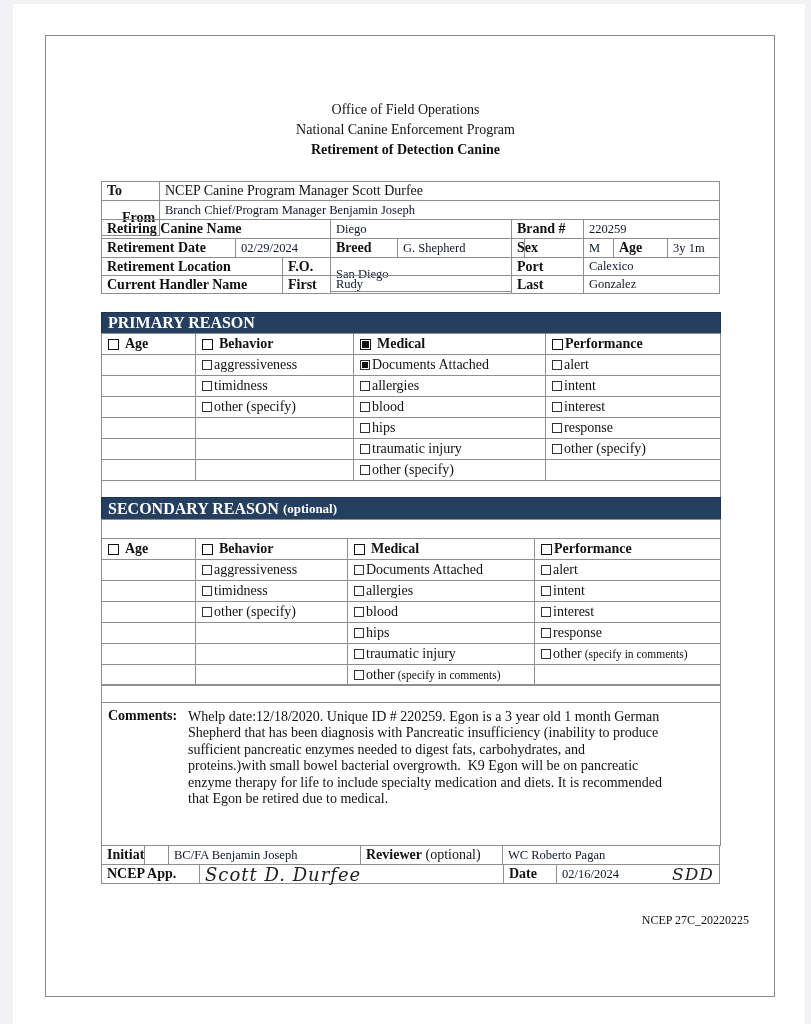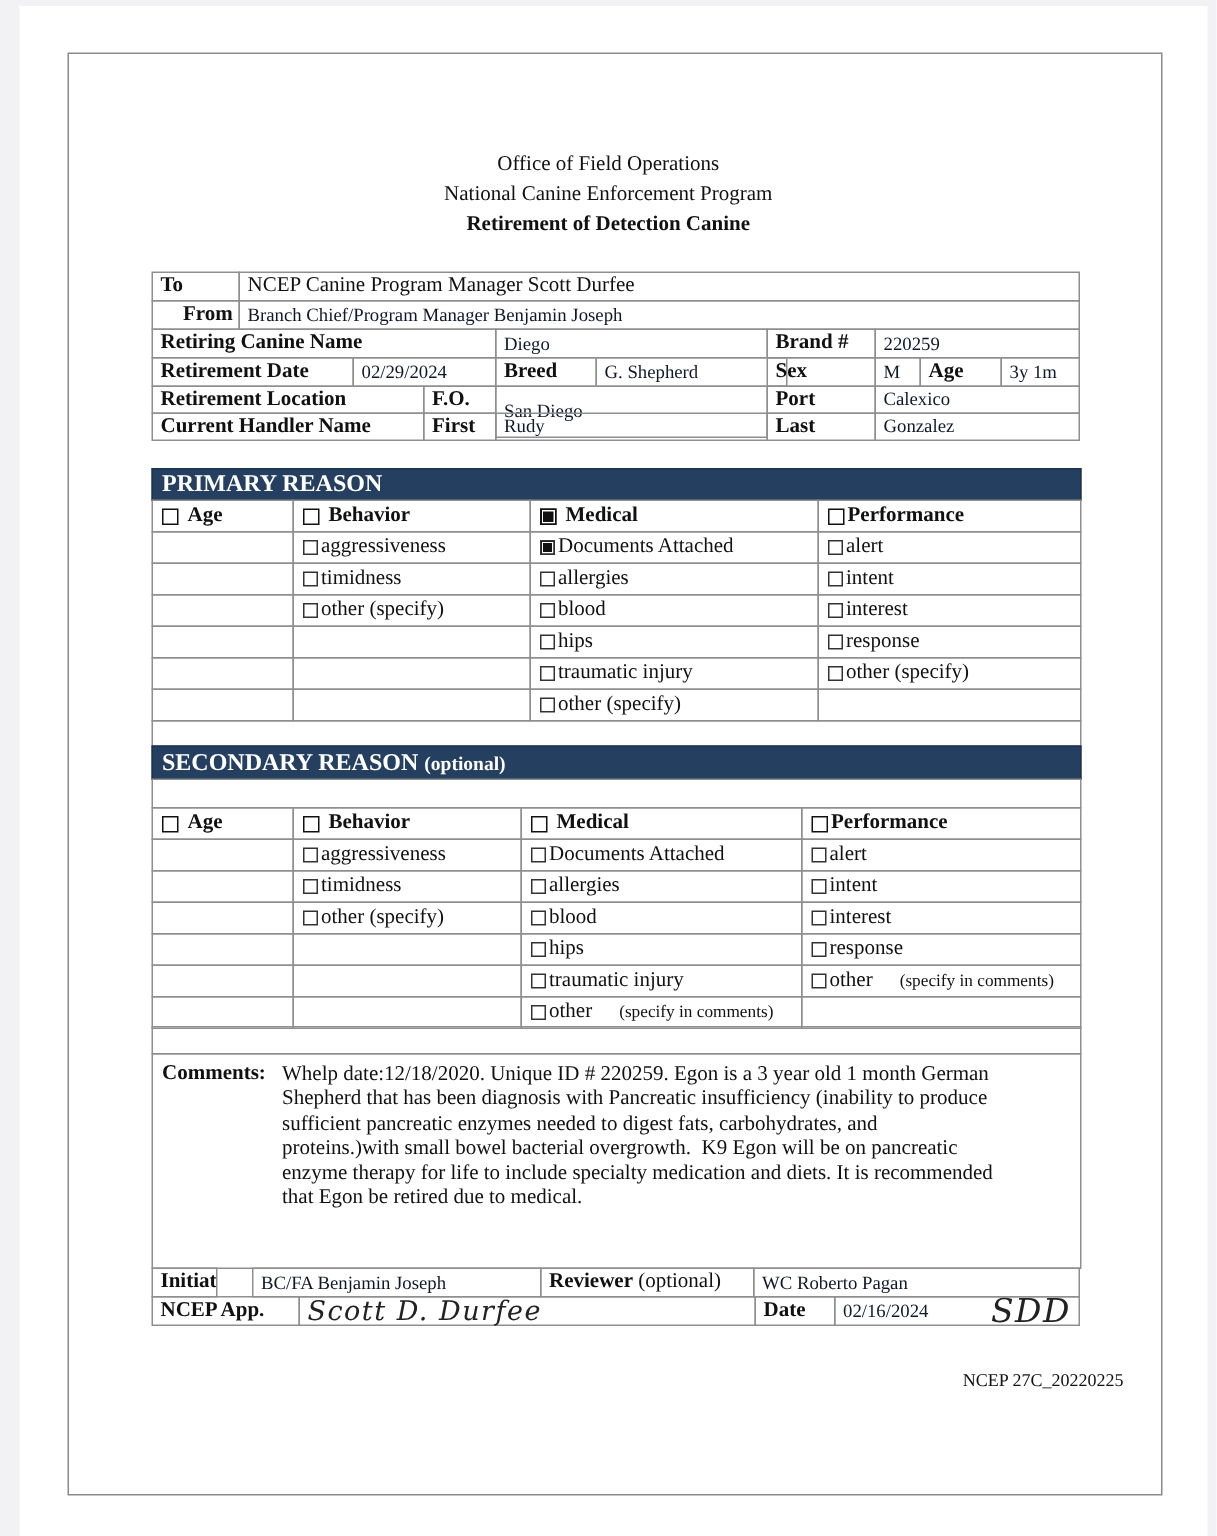--- a/index.html
+++ b/index.html
@@ -12,40 +12,40 @@
   .cell { position:absolute; box-sizing:border-box; border:1px solid #8f8f8f; padding:0 5px; white-space:nowrap; overflow:hidden; display:flex; align-items:center; font-size:12.5px; }
   .lbl { font-weight:bold; font-size:14px; }
   .val { font-size:12.5px; color:#0f172a; }
   .bar { position:absolute; box-sizing:border-box; background:#243f60; color:#fff; font-weight:bold; font-size:16px; padding:1px 6px; display:flex; align-items:center; border:1px solid #1c3350; }
   .bar small { font-size:13px; margin-left:4px; }
   .rc { position:absolute; box-sizing:border-box; border:1px solid #8f8f8f; padding:0 6px; font-size:14px; display:flex; align-items:center; white-space:nowrap; overflow:hidden; }
   .rc.b { font-weight:bold; }
   .cb { display:inline-block; width:10px; height:10px; border:1px solid #333; margin-right:2px; box-sizing:border-box; flex:0 0 auto; position:relative; top:0px; }
   .cb.h { width:11px; height:11px; border:1.5px solid #111; margin-right:6px; }
   .cb.on { background:#111; box-shadow: inset 0 0 0 1px #fff; }
-  .sm { font-size:11.5px; margin-left:18px; }
+  .sm { font-size:11.5px; margin-left:3px; }
   .comments { position:absolute; box-sizing:border-box; border:1px solid #8f8f8f; font-size:14px; }
   .sig { font-family:"DejaVu Serif", serif; font-style:italic; font-size:18px; color:#222; letter-spacing:1px; }
   .code { position:absolute; right:62px; top:913px; font-size:12px; }
 </style>
 </head>
 <body>
 
 <div class="sheet"></div>
 <div class="frame"></div>
 
 <div class="hdr" style="top:102px;">Office of Field Operations</div>
 <div class="hdr" style="top:122px;">National Canine Enforcement Program</div>
 <div class="hdr" style="top:142px;font-weight:bold;">Retirement of Detection Canine</div>
 
 <div>
   <div class="cell lbl" style="left:101px;top:181px;width:59px;height:20px;">To</div>
   <div class="cell" style="left:159px;top:181px;width:561px;height:20px;font-size:14px;">NCEP Canine Program Manager Scott Durfee</div>
 
-  <div class="cell lbl" style="left:101px;top:200px;width:59px;height:20px;padding-left:20px;">From</div>
+  <div class="cell lbl" style="left:101px;top:200px;width:59px;height:36px;padding-left:20px;">From</div>
   <div class="cell val" style="left:159px;top:200px;width:561px;height:20px;">Branch Chief/Program Manager Benjamin Joseph</div>
 
   <div class="cell lbl" style="left:101px;top:219px;width:230px;height:20px;">Retiring Canine Name</div>
   <div class="cell val" style="left:330px;top:219px;width:182px;height:20px;">Diego</div>
   <div class="cell lbl" style="left:511px;top:219px;width:73px;height:20px;">Brand #</div>
   <div class="cell val" style="left:583px;top:219px;width:137px;height:20px;">220259</div>
 
   <div class="cell lbl" style="left:101px;top:238px;width:135px;height:20px;">Retirement Date</div>
   <div class="cell val" style="left:235px;top:238px;width:96px;height:20px;">02/29/2024</div>
   <div class="cell lbl" style="left:330px;top:238px;width:68px;height:20px;">Breed</div>
@@ -270,17 +270,17 @@
   </div>
   <div class="cell val" style="left:502px;top:845px;width:218px;height:20px;">WC Roberto Pagan</div>
 
   <div class="cell lbl" style="left:101px;top:864px;width:99px;height:20px;">NCEP App.</div>
   <div class="cell" style="left:199px;top:864px;width:305px;height:20px;overflow:visible;">
     <span class="sig">Scott D. Durfee</span>
   </div>
   <div class="cell lbl" style="left:503px;top:864px;width:54px;height:20px;">Date</div>
   <div class="cell" style="left:556px;top:864px;width:164px;height:20px;justify-content:space-between;">
     <span class="val">02/16/2024</span>
-    <span class="sig" style="font-size:22px;">SDD</span>
+    <span class="sig" style="font-size:17px;">SDD</span>
   </div>
 </div>
 
 <div class="code">NCEP 27C_20220225</div>
 
 </body></html>

